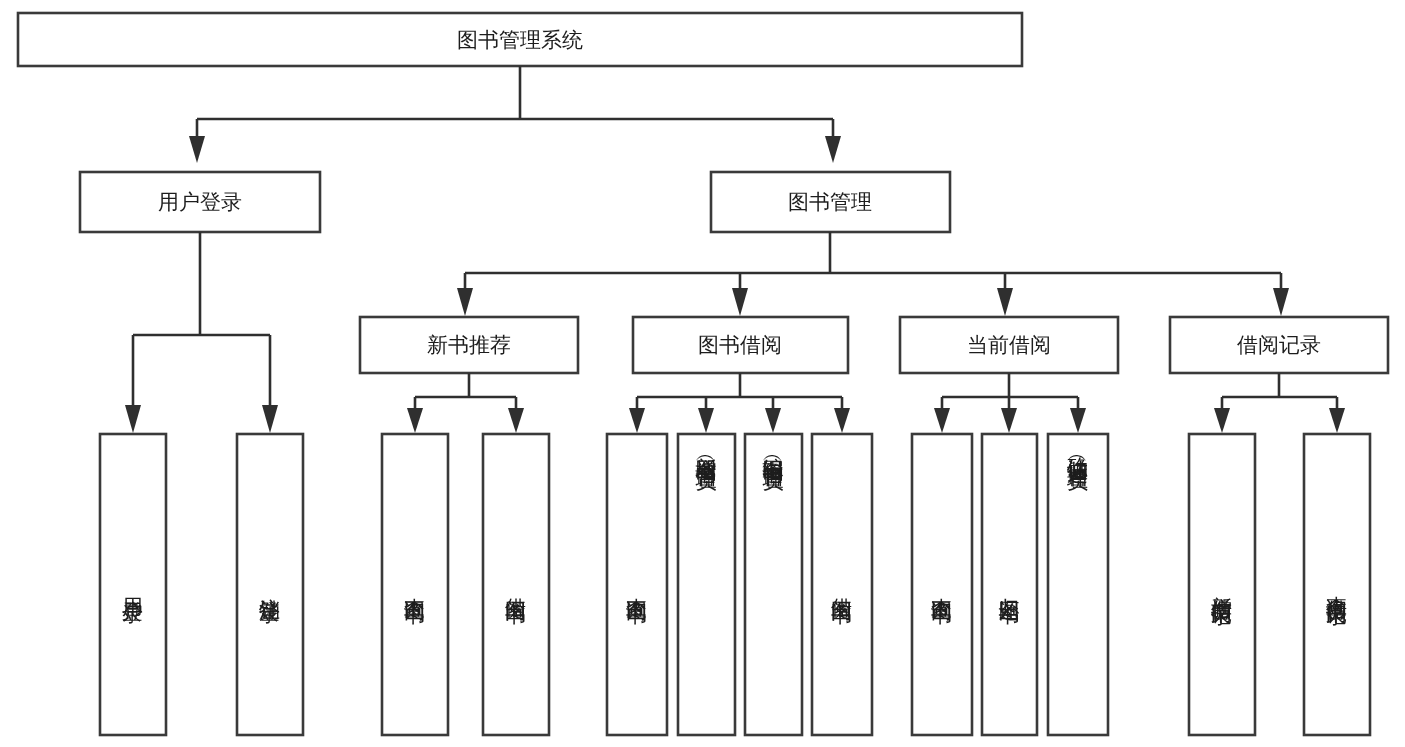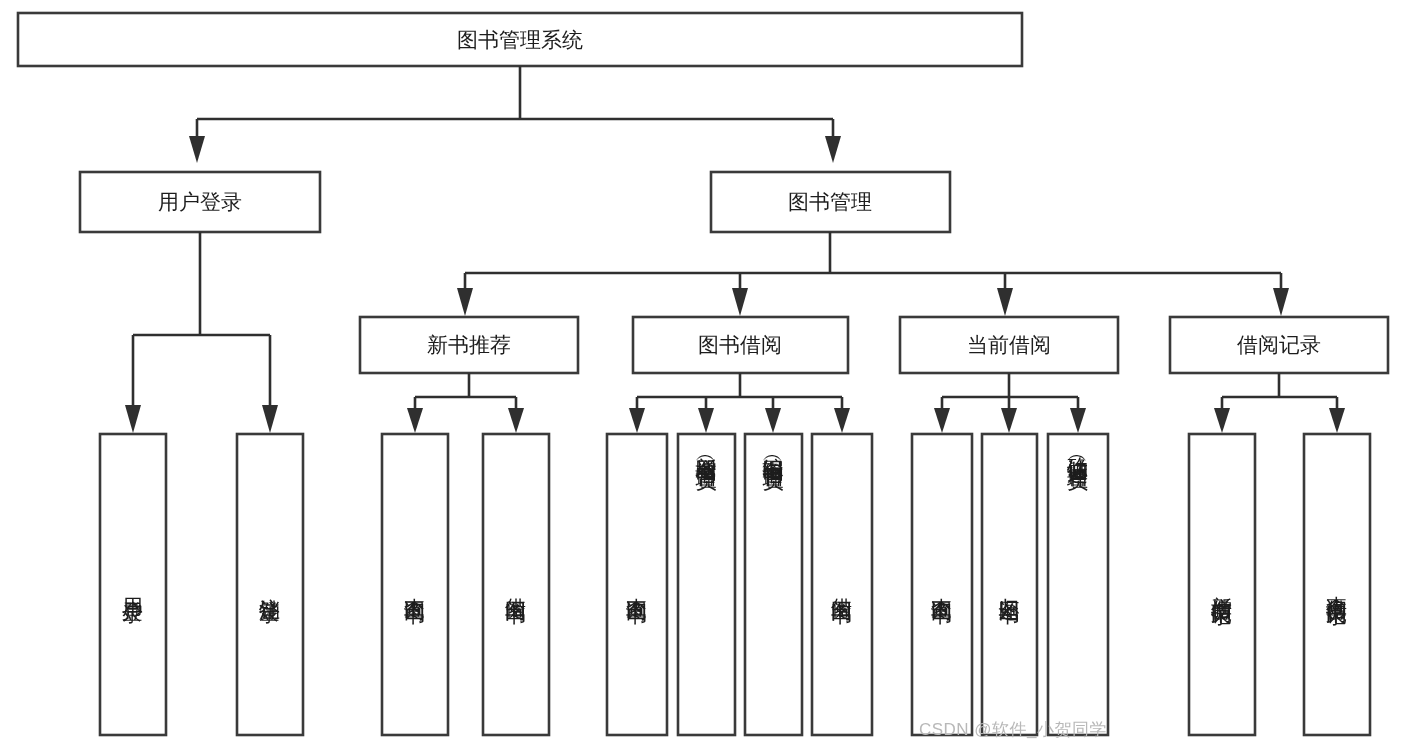--- a/index.html
+++ b/index.html
@@ -255,15 +255,14 @@
     <div class="leaf-label-v">确认归还（管理员）</div>
   </div>
 
   <div class="leaf-label-wrap" style="left:1189px; top:434px; width:66px; height:301px;">
     <div class="leaf-label-v">新增借阅记录</div>
   </div>
   <div class="leaf-label-wrap" style="left:1304px; top:434px; width:66px; height:301px;">
     <div class="leaf-label-v">查询借阅记录</div>
   </div>
 
-  <div class="watermark">CSDN @软件_小贺同学</div>
 
 </div>
 
 </body></html>

